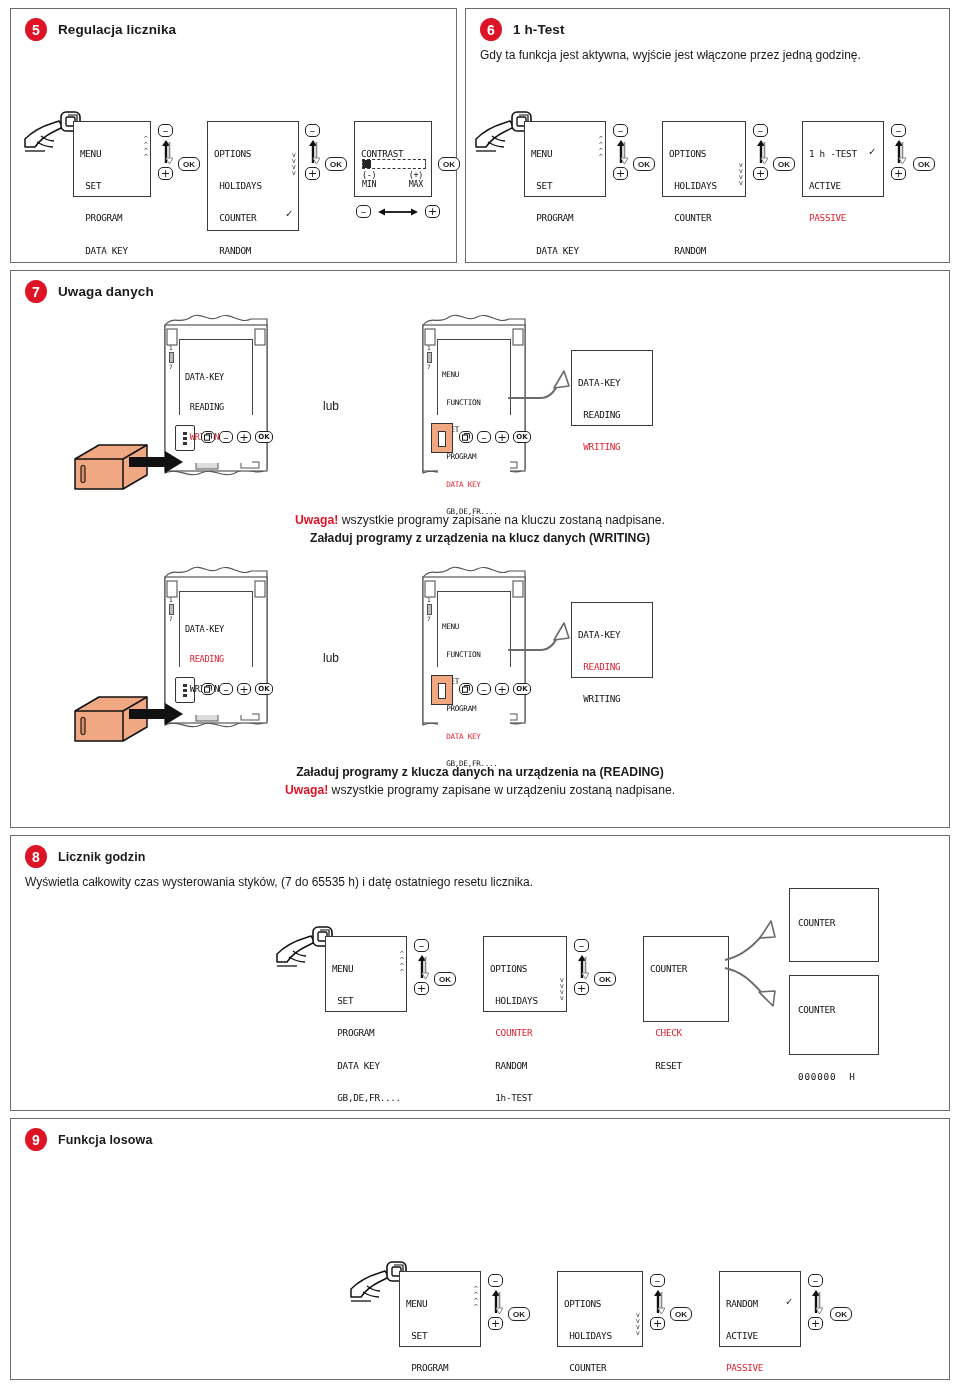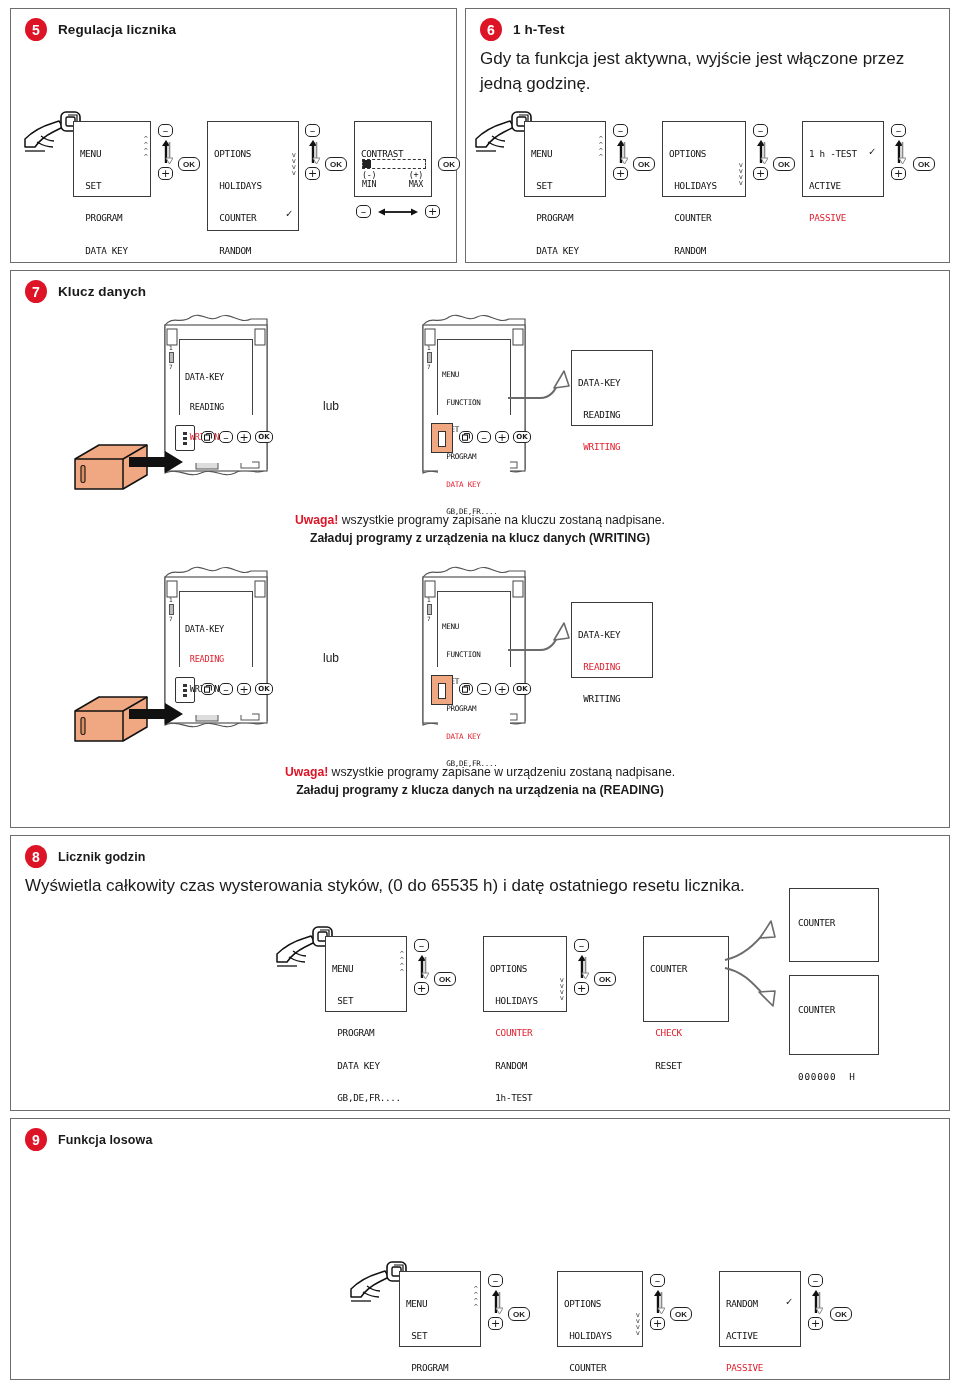--- a/index.html
+++ b/index.html
@@ -34,21 +34,21 @@
     width: 22px; height: 23px; border-radius: 50%;
     background: #dc1426; color: #fff;
     font-size: 14px; font-weight: bold;
     display: flex; align-items: center; justify-content: center;
     flex: none; line-height: 1;
   }
   .h-title { font-size: 13.5px; font-weight: bold; letter-spacing: .1px; }
   .h-title.sm { font-size: 12.5px; }
 
   .para {
-    font-size: 17px; padding: 6px 14px 0 14px; line-height: 1.45;
+    font-size: 12px; padding: 6px 14px 0 14px; line-height: 1.45;
   }
   .para.tight { padding-top: 4px; }
   .caption {
     font-size: 12.2px; font-weight: bold; text-align: center; line-height: 1.5;
   }
   .caption .warn { color: #dc1426; }
   .caption .norm { font-weight: normal; }
   .lub { font-size: 12px; }
 
   
@@ -278,21 +278,21 @@
         <div class="kbtn">+</div>
       </div>
       <div class="abs okbtn" style="left:447px;top:148px;">OK</div>
 
     </div>
   </div>
 
   <div class="sec" style="height:558px;">
     <div class="head">
       <div class="badge">7</div>
-      <div class="h-title">Klucz danych</div>
+      <div class="h-title">Uwaga danych</div>
     </div>
 
     <div class="abs device" style="left:140px;top:38px;">
       <svg width="130" height="180" viewBox="0 0 130 180">
         <path d="M14 16 C22 6 30 16 40 8 C50 2 58 14 68 8 C80 2 88 16 100 10 L116 10 L116 160 C104 168 96 156 84 164 C72 170 62 158 50 164 C38 170 28 158 14 164 Z" fill="#fff" stroke="#555" stroke-width="1.2"></path>
         <rect x="14" y="16" width="102" height="146" fill="#fff" stroke="#555" stroke-width="1.2"></rect>
         <rect x="16" y="20" width="10" height="16" fill="#fff" stroke="#555" stroke-width="1.1"></rect>
         <rect x="104" y="20" width="10" height="16" fill="#fff" stroke="#555" stroke-width="1.1"></rect>
         <rect x="45" y="153" width="22" height="7" fill="#ddd" stroke="#555" stroke-width="1"></rect>
         <rect x="90" y="153" width="18" height="6" fill="#fff" stroke="#555" stroke-width="1"></rect>
@@ -527,33 +527,33 @@
         <path d="M58 5 L48 22 L63 20 Z" fill="#fff" stroke="#6b6b6b" stroke-width="1.6" stroke-linejoin="round"></path>
       </svg>
     </div>
     <div class="abs lcd" style="left:560px;top:331px;width:82px;height:76px;">
       <div>DATA-KEY</div>
       <div class="red"> READING</div>
       <div> WRITING</div>
     </div>
 
     <div class="abs caption" style="left:0;top:492px;width:100%;">
+      <div>Załaduj programy z klucza danych na urządzenia na  (READING)</div>
       <div>
         <span class="warn">Uwaga!</span><span class="norm"> wszystkie programy zapisane w urządzeniu zostaną nadpisane.</span>
       </div>
-      <div>Załaduj programy z klucza danych na urządzenia na  (READING)</div>
     </div>
   </div>
 
   <div class="sec" style="height:276px;">
     <div class="head">
       <div class="badge">8</div>
       <div class="h-title sm">Licznik godzin</div>
     </div>
-    <div class="para">Wyświetla całkowity czas wysterowania styków, (0 do 65535 h) i datę ostatniego resetu licznika.</div>
+    <div class="para">Wyświetla całkowity czas wysterowania styków, (7 do 65535 h) i datę ostatniego resetu licznika.</div>
 
     <div class="abs" style="left:264px;top:88px;">
       <svg width="62" height="48" viewBox="0 0 62 48">
         <path d="M2 30 C10 22 20 17 30 14 L36 12 L40 18 L30 23 C24 26 16 32 12 38 L2 38 Z" fill="#fff" stroke="#111" stroke-width="1.5" stroke-linejoin="round"></path>
         <path d="M18 27 C22 30 26 32 31 32" fill="none" stroke="#111" stroke-width="1.3"></path>
         <path d="M14 33 C19 36 24 38 30 38" fill="none" stroke="#111" stroke-width="1.3"></path>
         <path d="M2 42 L22 42" fill="none" stroke="#111" stroke-width="1.3"></path>
         <rect x="38" y="3" width="19" height="19" rx="5" fill="#fff" stroke="#111" stroke-width="1.6"></rect>
         <rect x="43" y="8" width="9" height="9" rx="1.5" fill="#fff" stroke="#111" stroke-width="1.4"></rect>
         <path d="M45 6 L54 6 L54 15" fill="none" stroke="#111" stroke-width="1.2"></path>

